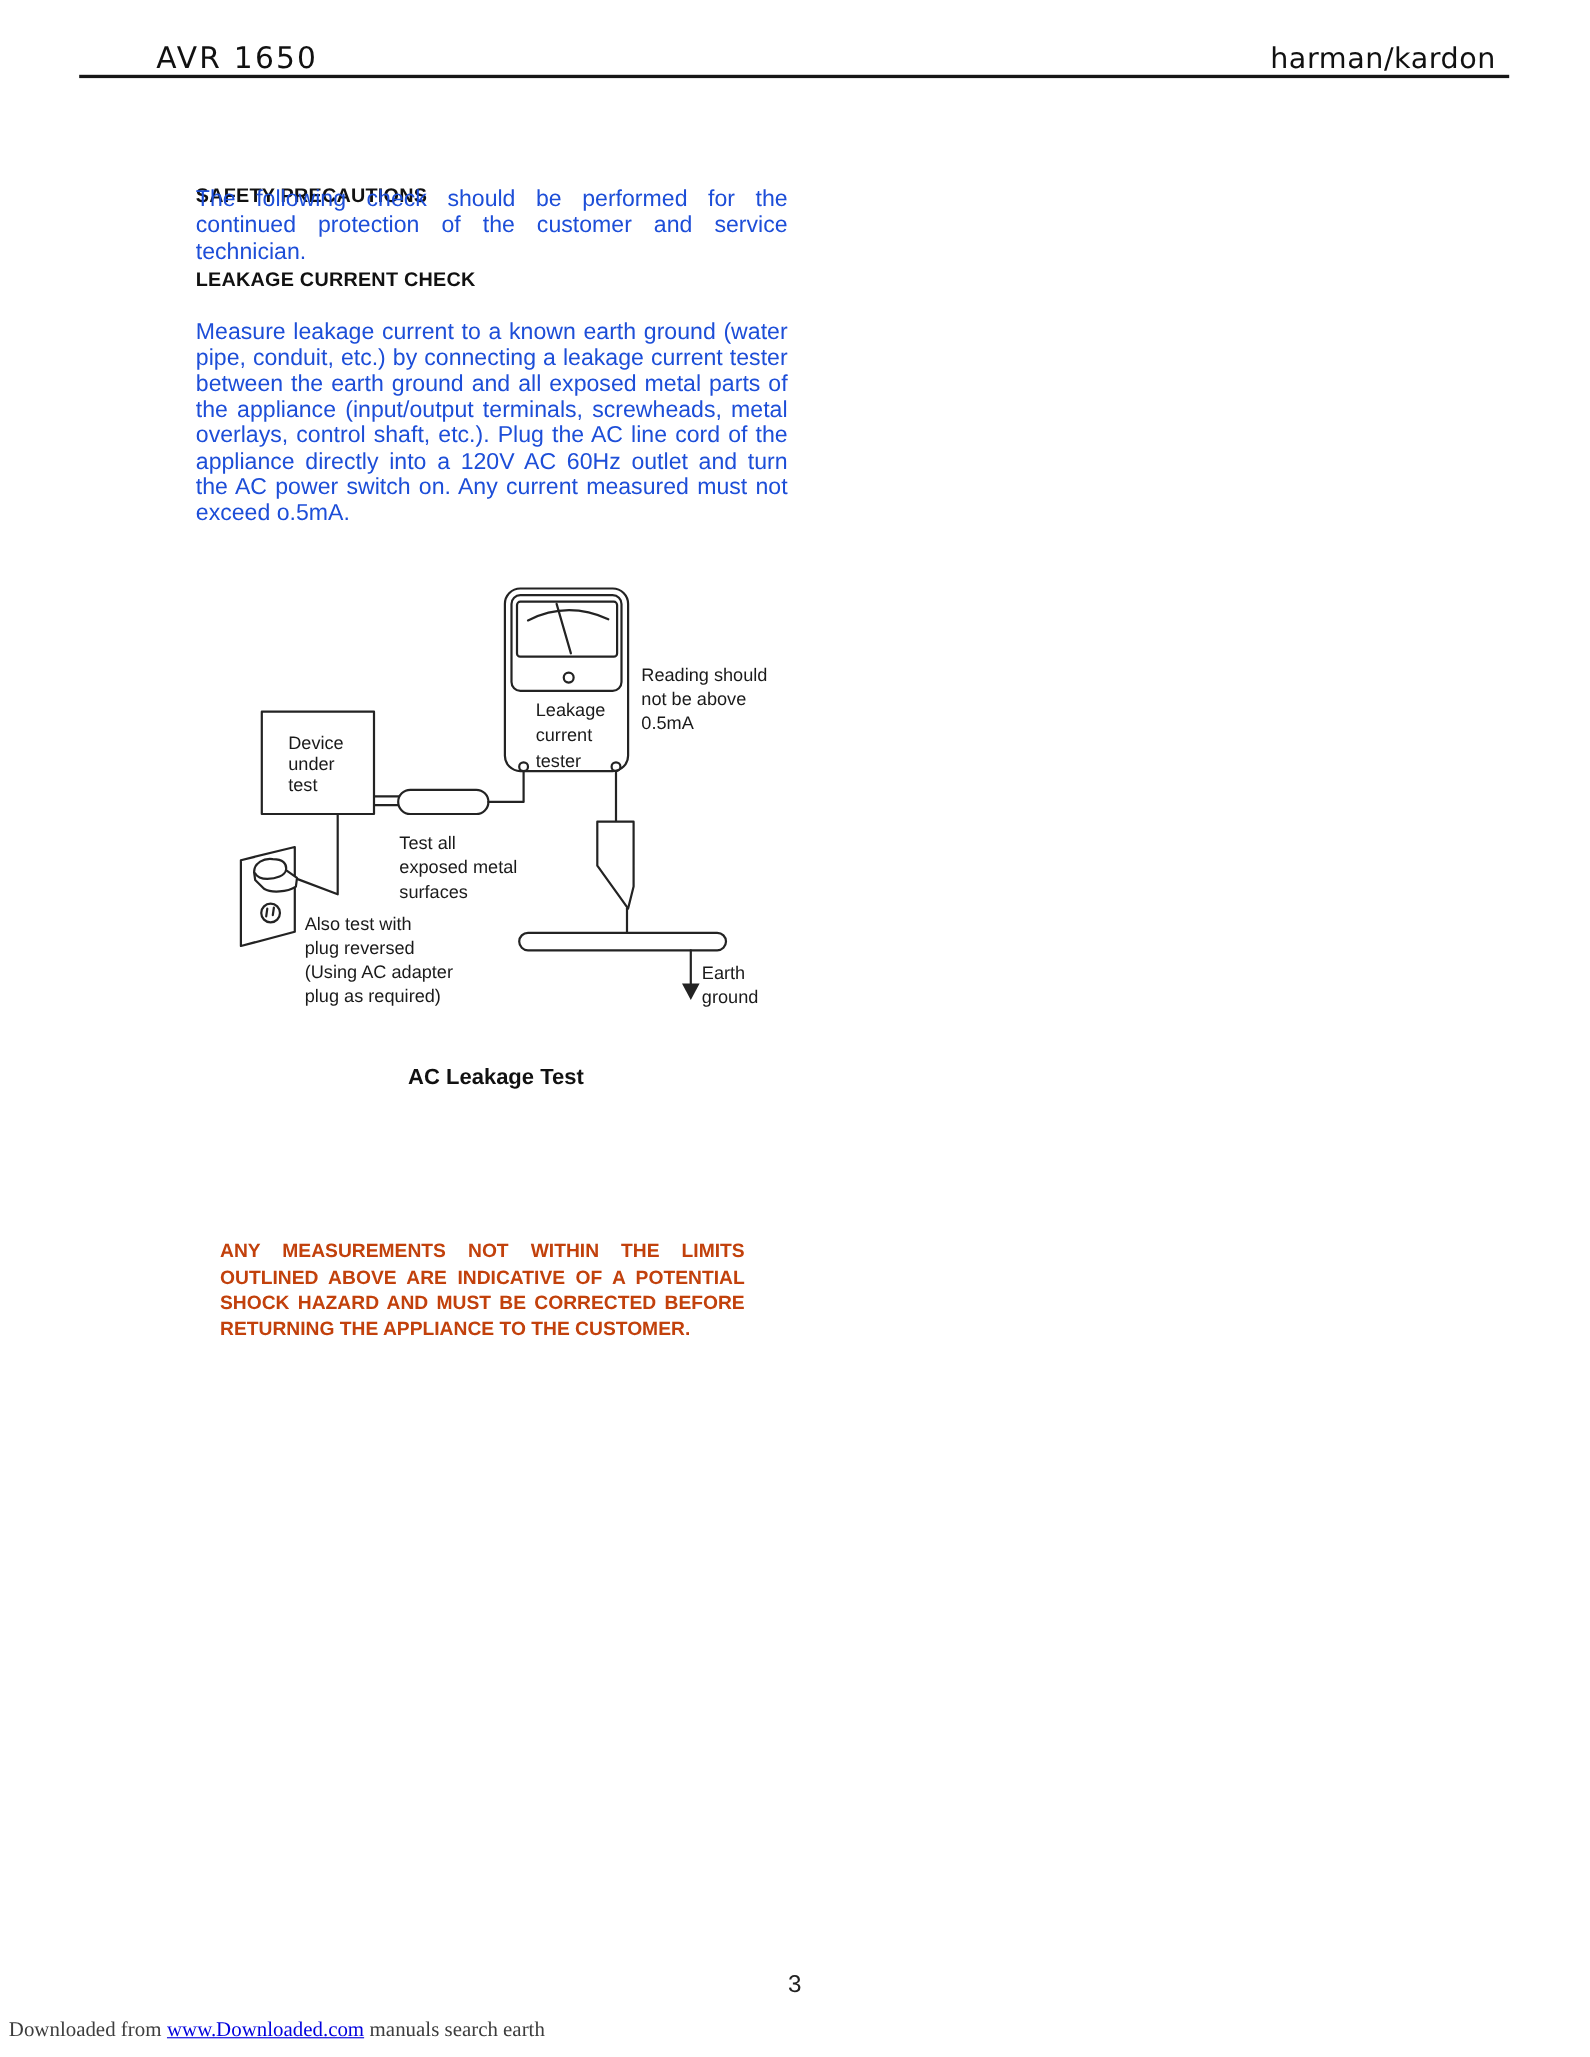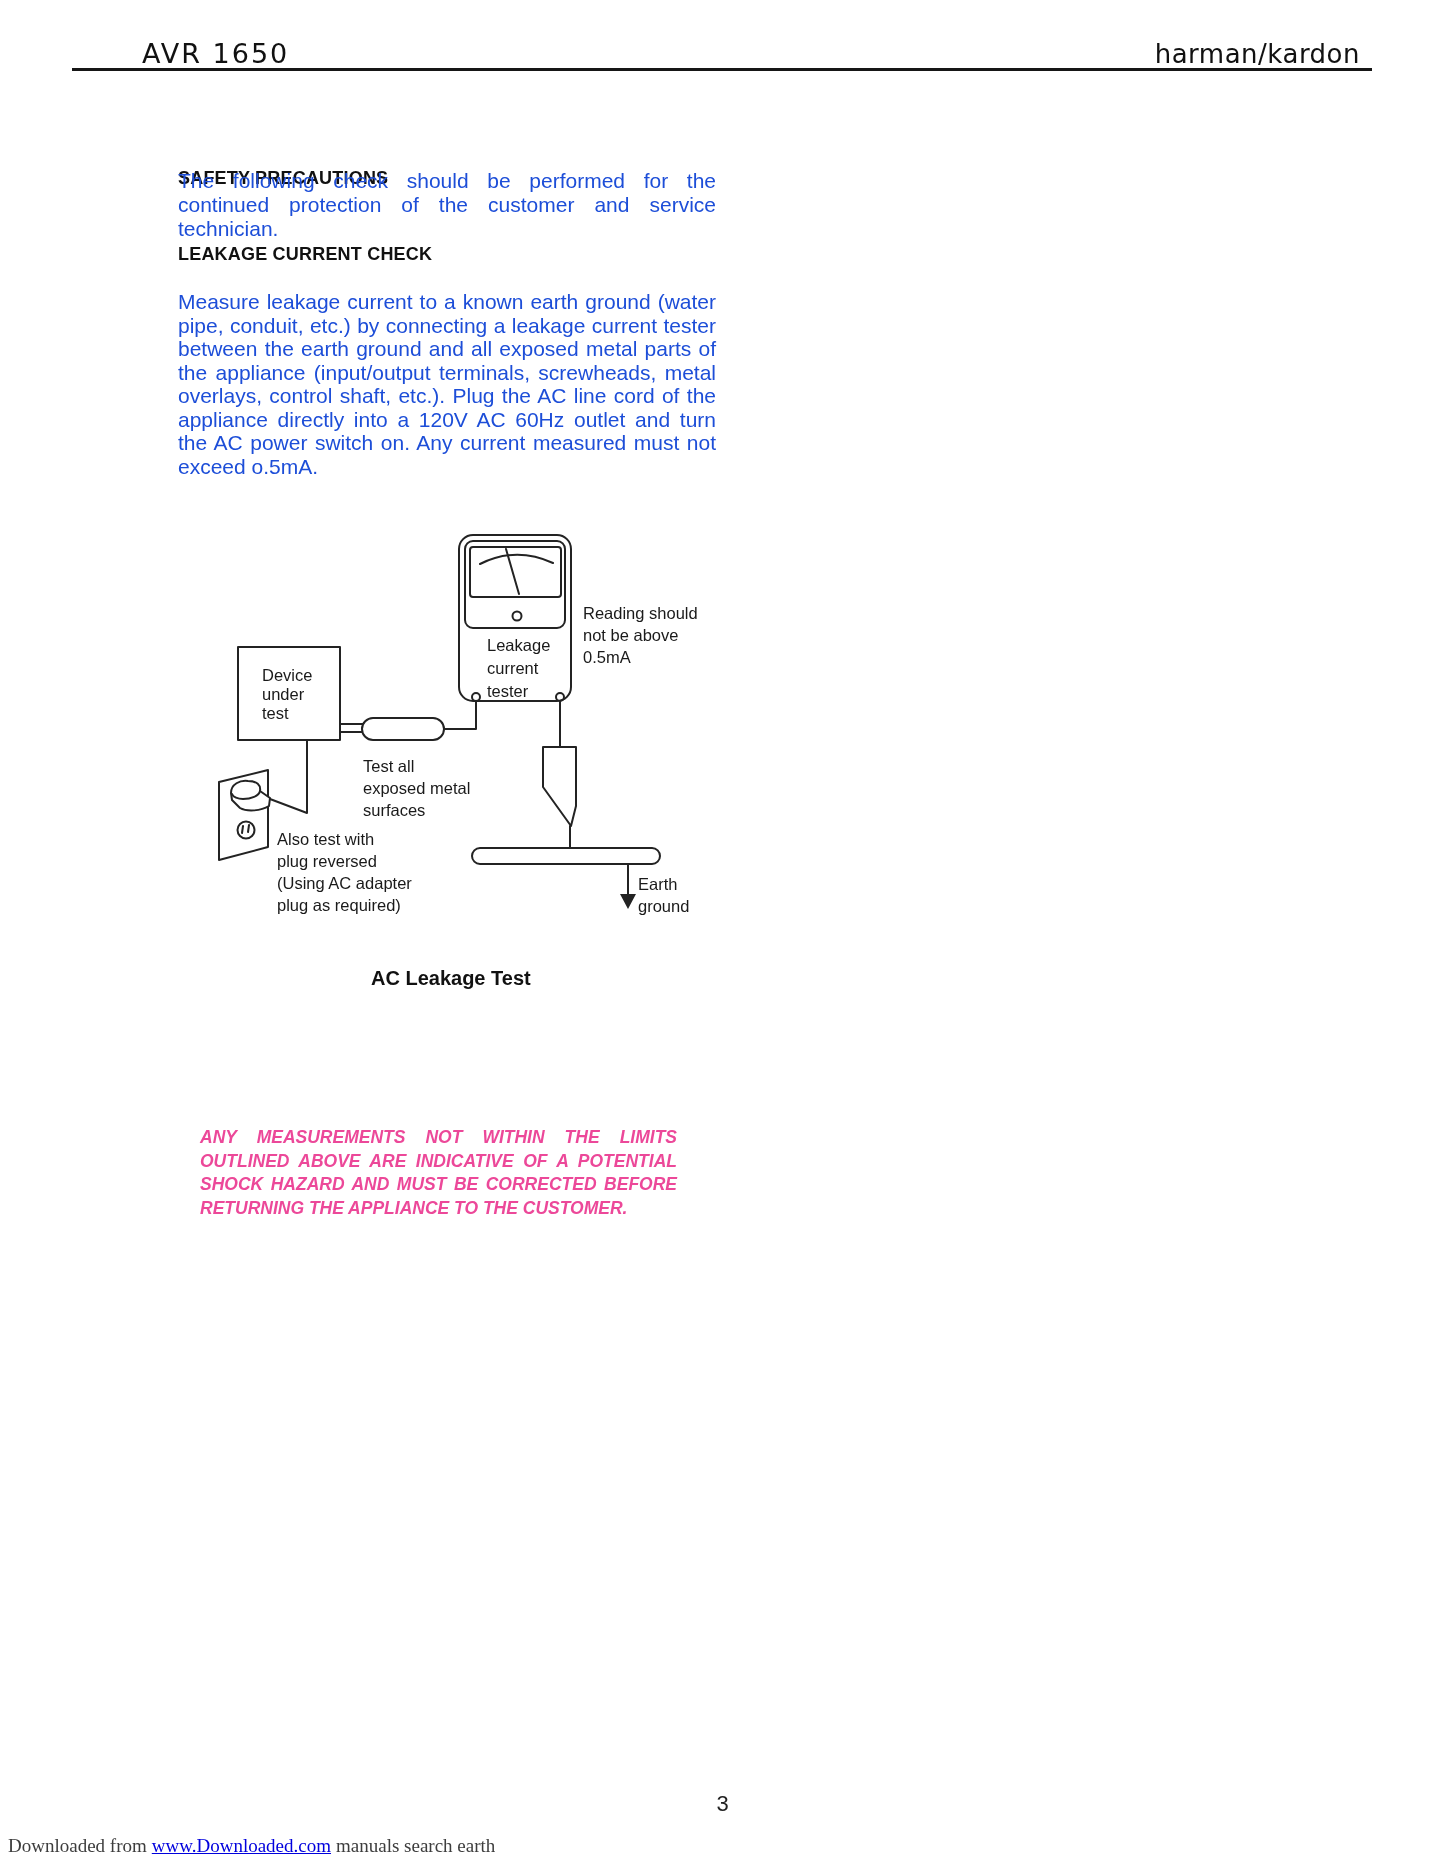--- a/index.html
+++ b/index.html
@@ -11,21 +11,21 @@
   .h-brand{right:85px;top:39px;font-size:26px;letter-spacing:.5px;font-weight:500;
            font-family:"DejaVu Sans",sans-serif;color:#111;}
   .h-rule{left:72px;top:68px;width:1300px;height:3px;background:#161616;}
   .sec-title{left:178px;font-size:18px;font-weight:bold;letter-spacing:.2px;color:#111;}
   .body-text{left:178px;width:538px;font-size:21px;text-align:justify;color:#1d4ed8;}
   #safety-title{top:123px;margin-top:45px;}
   #safety-body{top:169px;line-height:24px;}
   #leakage-title{top:244px;}
   #leakage-body{top:290px;line-height:23.5px;}
   .warning{left:200px;top:1126px;width:477px;font-size:17.5px;font-weight:bold;
-           line-height:23.5px;text-align:justify;color:#ec4899;font-style:italic;}
+           line-height:23.5px;text-align:justify;color:#c2410c;}
   .pagenum{left:0;top:1791px;width:1445px;text-align:center;font-size:22px;color:#222;}
   .footer{left:8px;top:1835px;font-size:19px;font-family:"Liberation Serif",serif;color:#3d3d3d;}
   .footer a{color:#0000dd;text-decoration:underline;margin:0 5px;cursor:pointer;}
   .diagram{left:170px;top:530px;}
   .lbl{font-family:"Liberation Sans",sans-serif;font-size:16.5px;fill:#1a1a1a;}
   .cap{font-family:"Liberation Sans",sans-serif;font-size:20px;font-weight:bold;fill:#111;}
 </style>
 </head>
 <body>
 

